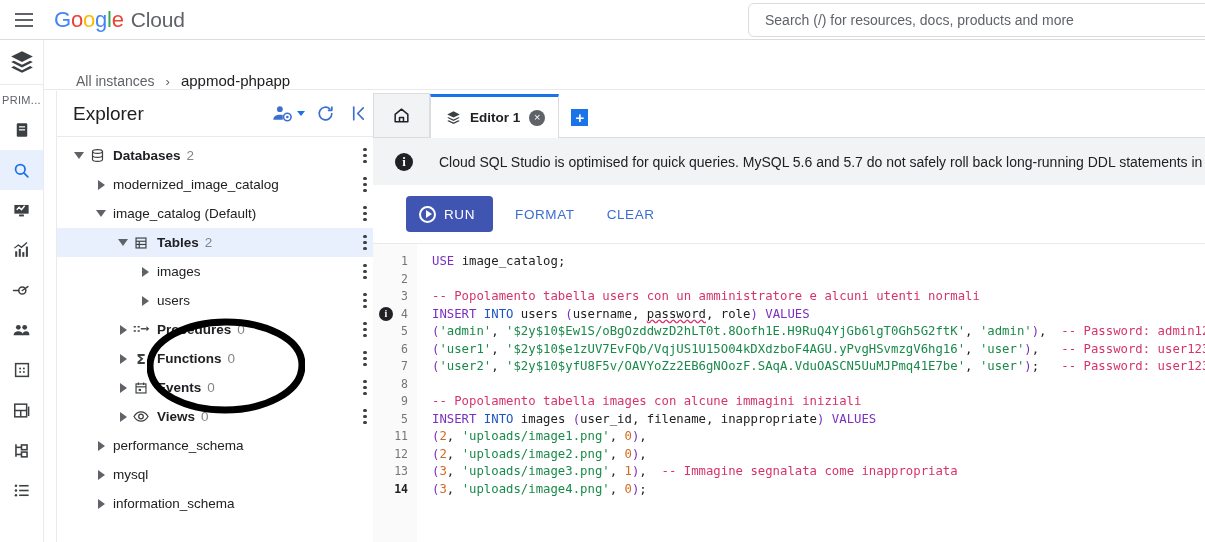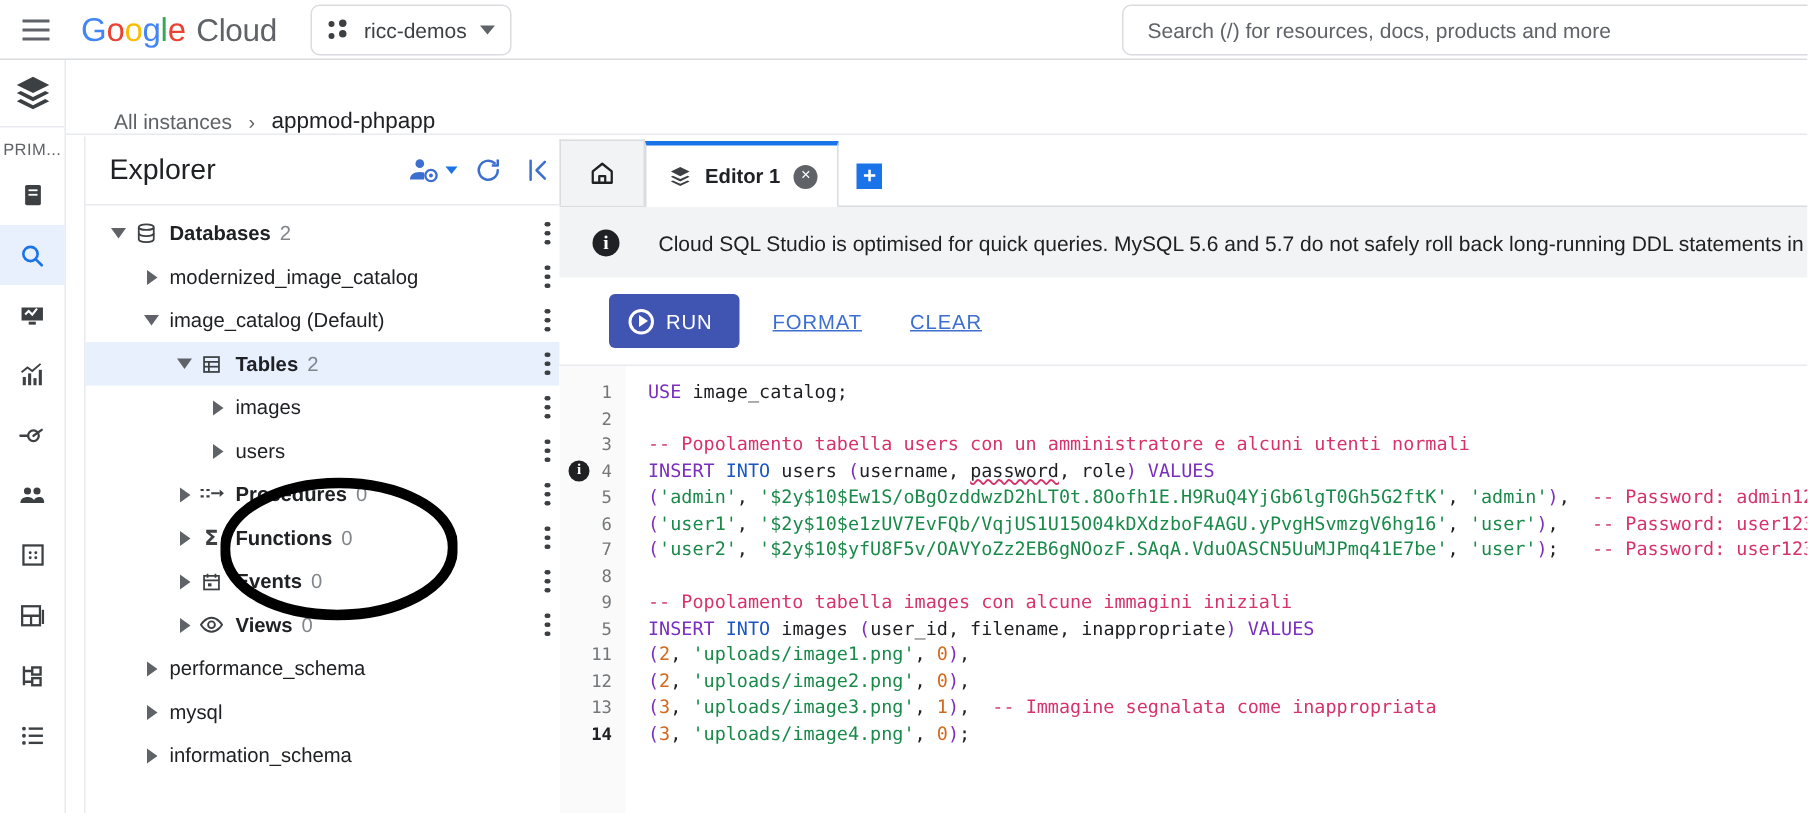--- a/index.html
+++ b/index.html
@@ -213,21 +213,20 @@
     display: flex; align-items: center; justify-content: center;
   }
   .play-ico::after {
     content:""; width:0;height:0;border-top:4px solid transparent;
     border-bottom:4px solid transparent;border-left:6px solid #fff;margin-left:2px;
   }
   .txt-btn {
     background: none; border: none; color: #3c6fd0; font-size: 13.5px;
     font-weight: 500; letter-spacing: .6px; padding: 8px 10px; cursor: pointer;
     font-family: "Liberation Sans", sans-serif;
-    text-decoration: underline;
   }
 
   
   .code-area {
     position: relative; height: 298px; display: flex; overflow: hidden;
     background: #fff;
   }
   .gutter-mark {
     position: absolute; left: 2px; width: 22px; display: flex;
     align-items: center; justify-content: center;
@@ -269,30 +268,20 @@
         <span></span>
       </div>
     <div class="brand">
       <span class="g1">G</span>
         <span class="o1">o</span>
         <span class="o2">o</span>
         <span class="g2">g</span>
         <span class="l">l</span>
         <span class="e">e</span>
       <span class="cloud">Cloud</span>
-    </div>
-    <div class="project-chip">
-      <span class="dots-icon">
-          <i></i>
-          <i></i>
-          <i></i>
-          <i></i>
-        </span>
-      <span class="project-name">ricc-demos</span>
-      <span class="caret-dn"></span>
     </div>
     <div class="searchbox">
       <input type="text" placeholder="Search (/) for resources, docs, products and more" style="">
     </div>
   </div>
 
   <div class="rail">
     <div class="rail-top">
       <svg width="26" height="26" viewBox="0 0 24 24" fill="#3c4043">
         <path d="M12 2 2 7l10 5 10-5-10-5z"></path>

